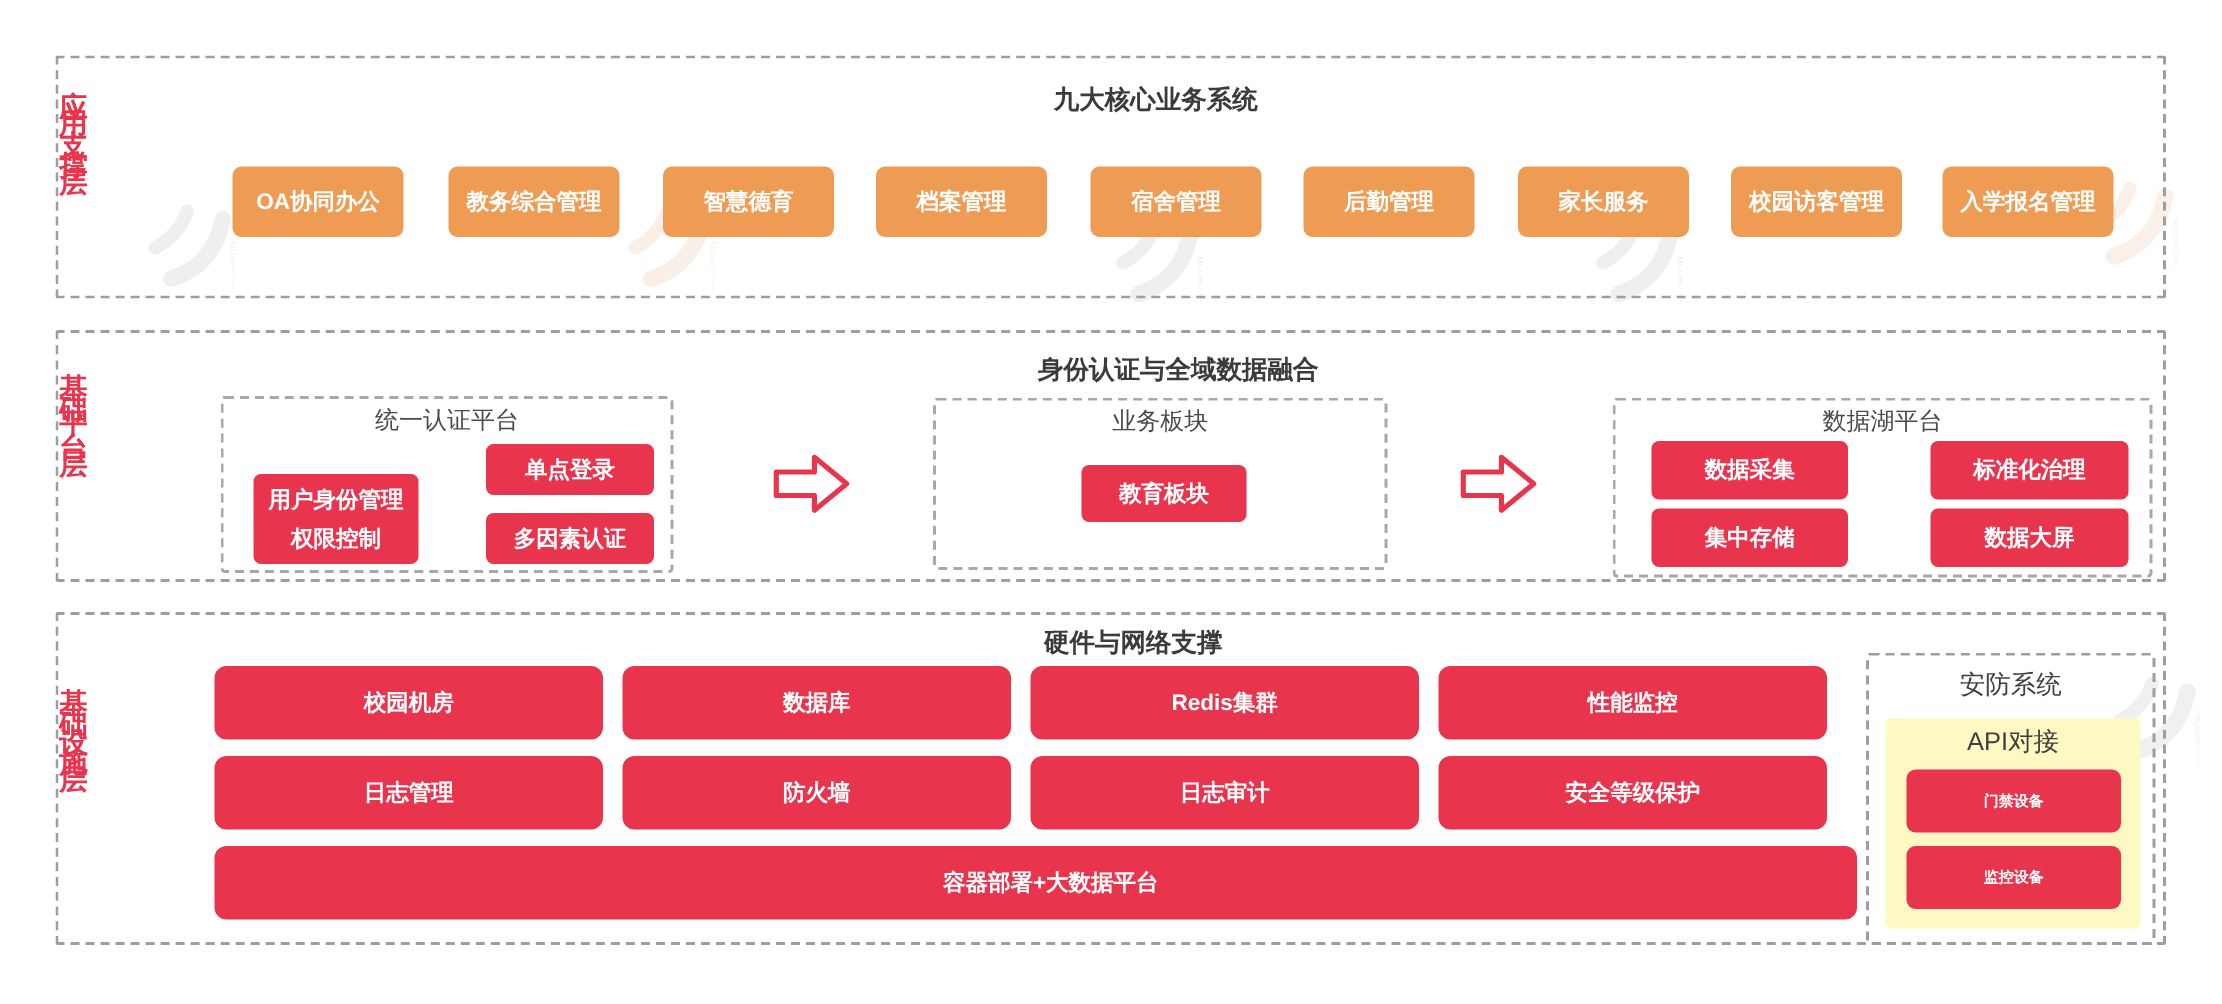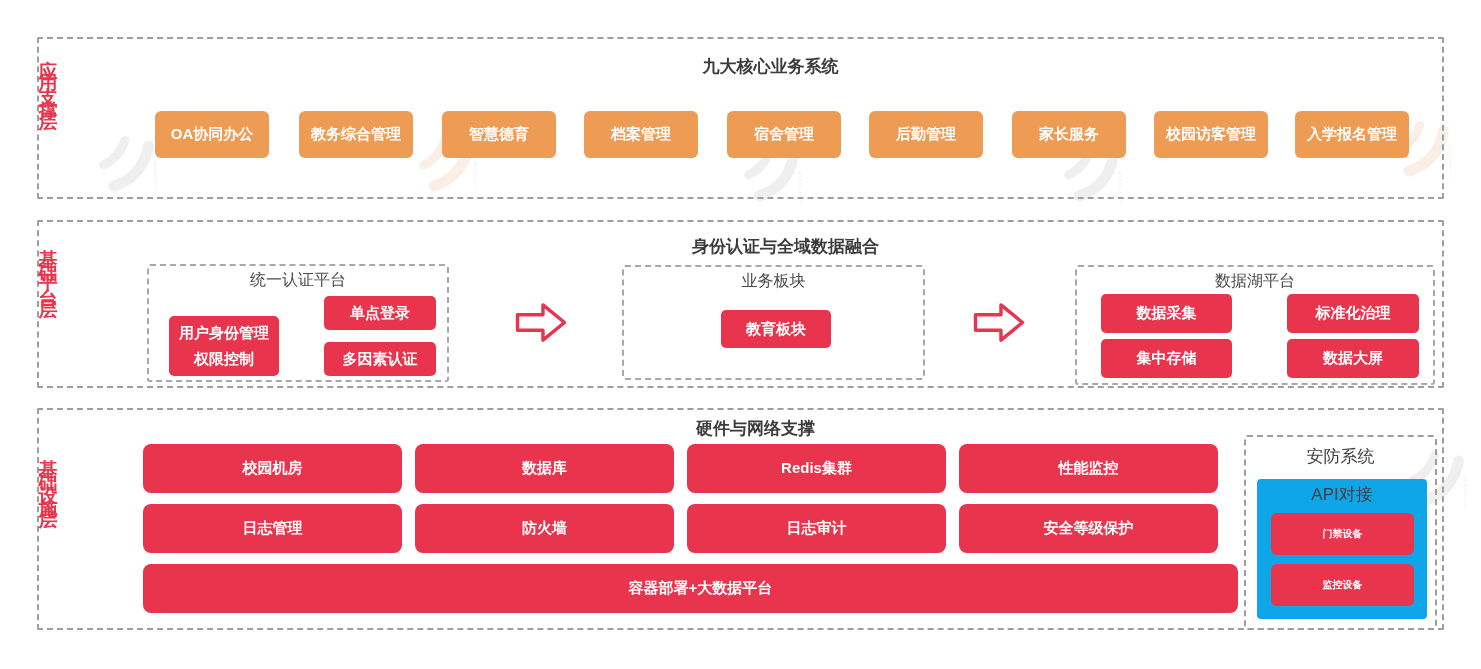--- a/index.html
+++ b/index.html
@@ -34,21 +34,21 @@
     position:absolute;background:#e8344d;color:#ffffff;font-weight:bold;
     display:flex;align-items:center;justify-content:center;white-space:nowrap;
   }
   .rbox.sm{width:110px;height:34px;border-radius:5px;font-size:15px;}
   .rbox.md{width:131px;height:39px;border-radius:5px;font-size:15px;}
   .rbox.big{width:259px;height:49px;border-radius:8px;font-size:15px;}
   .rbox.wide{width:1075px;height:49px;border-radius:8px;font-size:15px;padding-left:20px;}
   .rbox.dev{width:143px;height:42px;border-radius:6px;font-size:10px;}
   .arrow{position:absolute;width:58px;height:45px;}
   .pinkbox{
-    position:absolute;background:#0ea5e9;border-radius:4px;
+    position:absolute;background:#fef9c3;border-radius:4px;
   }
   .pinktitle{
     position:absolute;top:4px;left:0;right:0;text-align:center;
     font-size:17px;color:#3f3f3f;
   }
   .wm{position:absolute;opacity:0.13;pointer-events:none;}
 </style>
 </head>
 <body>
 

